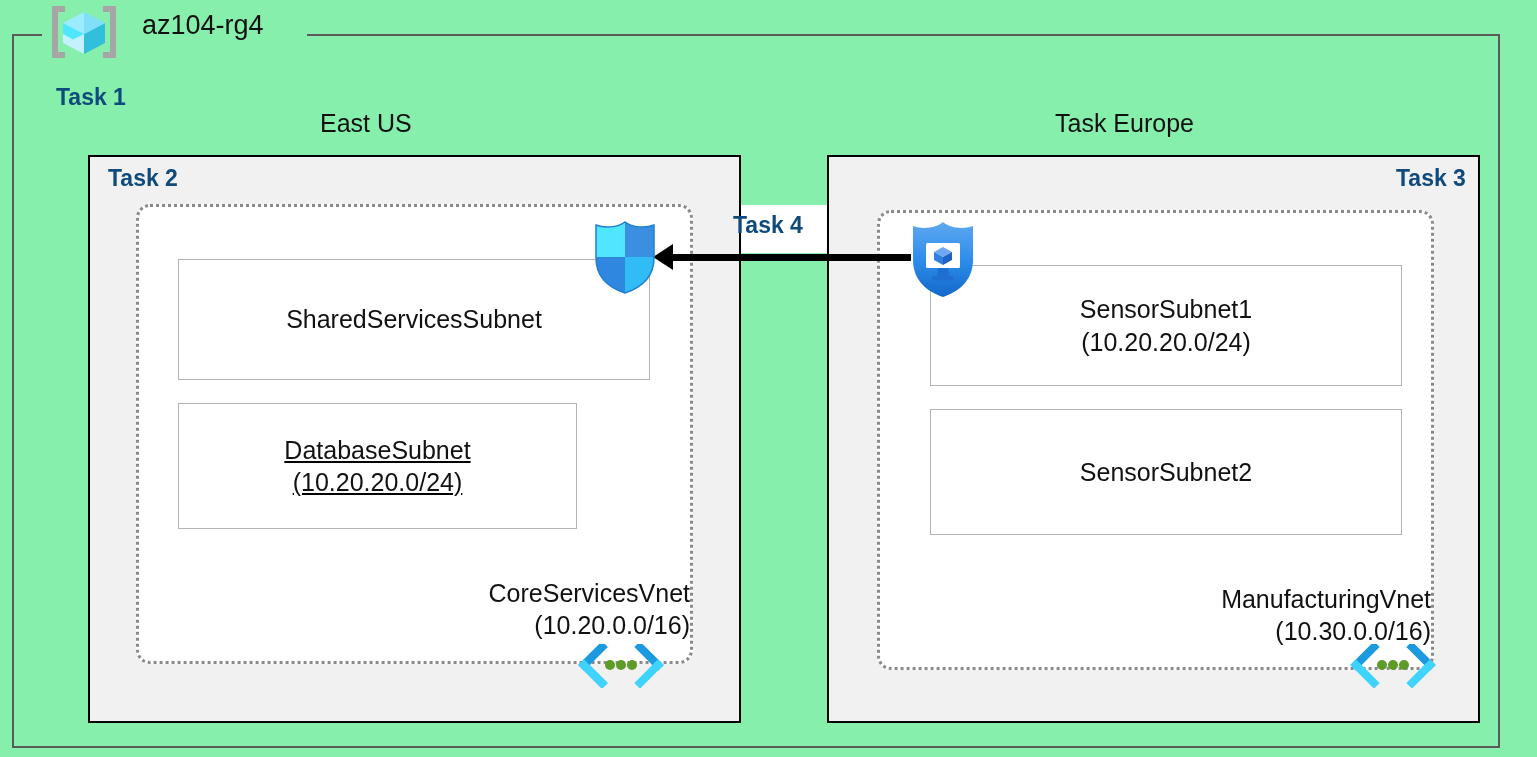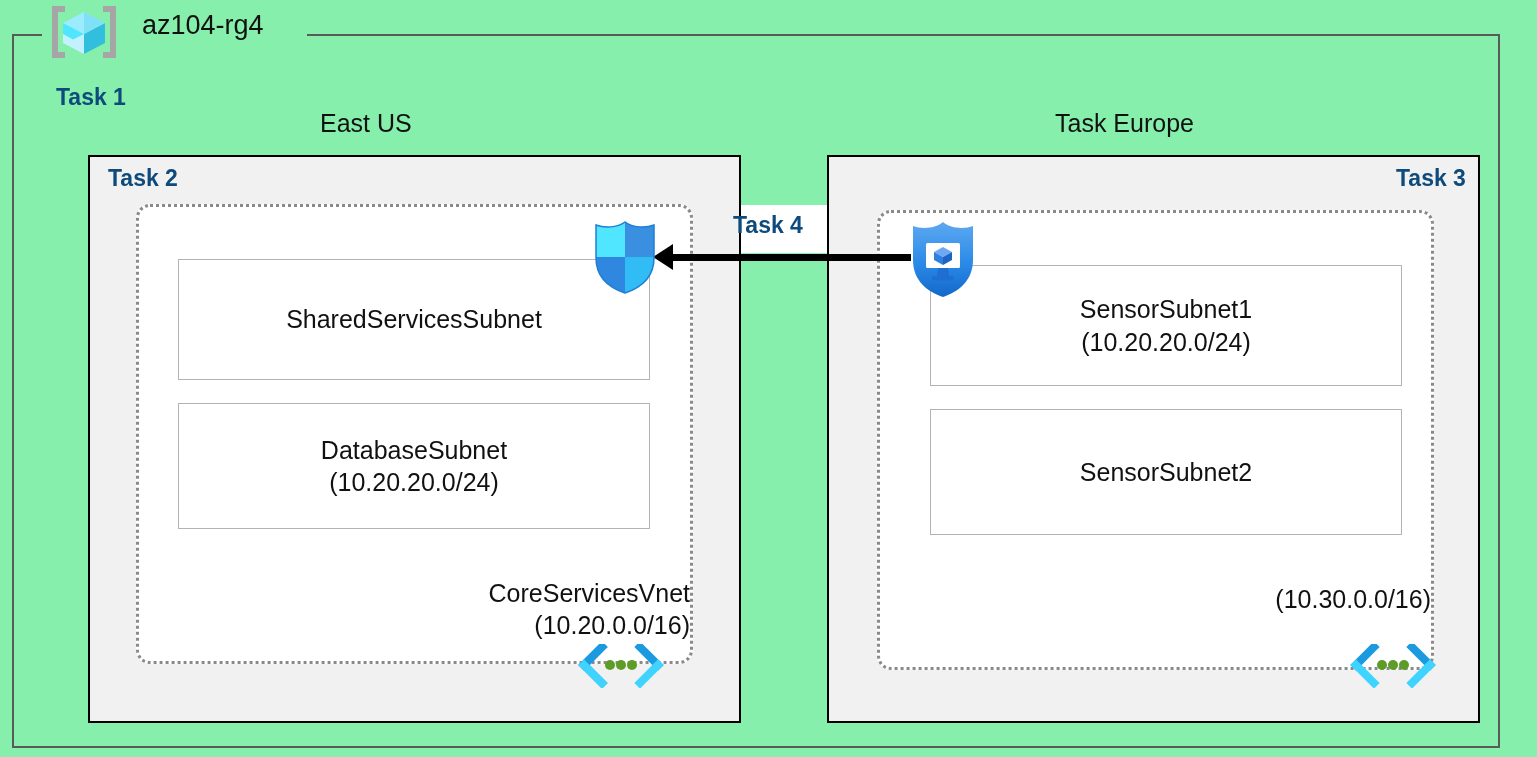--- a/index.html
+++ b/index.html
@@ -210,21 +210,21 @@
 
   <div class="region-box" id="region-eastus-box"></div>
   <div class="task-label" id="task2-label">Task 2</div>
 
   <div class="vnet-box" id="vnet-core">
 
     <div class="subnet-box" style="left:39px; top:52px; width:472px; height:121px;">
       <span class="subnet-name">SharedServicesSubnet</span>
     </div>
 
-    <div class="subnet-box" style="left:39px; top:196px; width:472px; height:126px;">
+    <div class="subnet-box" style="left:39px; top:196px; width:399px; height:126px;text-decoration:underline;">
       <span class="subnet-name">DatabaseSubnet</span>
       <span class="subnet-cidr">(10.20.20.0/24)</span>
     </div>
 
     <div class="vnet-caption" style="top:370px;">
       <span>CoreServicesVnet</span>
       <span class="line2">(10.20.0.0/16)</span>
     </div>
   </div>
 
@@ -236,20 +236,21 @@
     <div class="subnet-box" style="left:50px; top:52px; width:472px; height:121px;">
       <span class="subnet-name">SensorSubnet1</span>
       <span class="subnet-cidr">(10.20.20.0/24)</span>
     </div>
 
     <div class="subnet-box" style="left:50px; top:196px; width:472px; height:126px;">
       <span class="subnet-name">SensorSubnet2</span>
     </div>
 
     <div class="vnet-caption" style="top:370px;">
+      <span>ManufacturingVnet</span>
       <span class="line2">(10.30.0.0/16)</span>
     </div>
   </div>
 
   <div class="arrow-line"></div>
   <div class="arrow-head"></div>
   <div class="task4-backdrop"></div>
   <div class="task-label" id="task4-label">Task 4</div>
 
   <div class="icon-abs" id="nsg-shield-icon">

